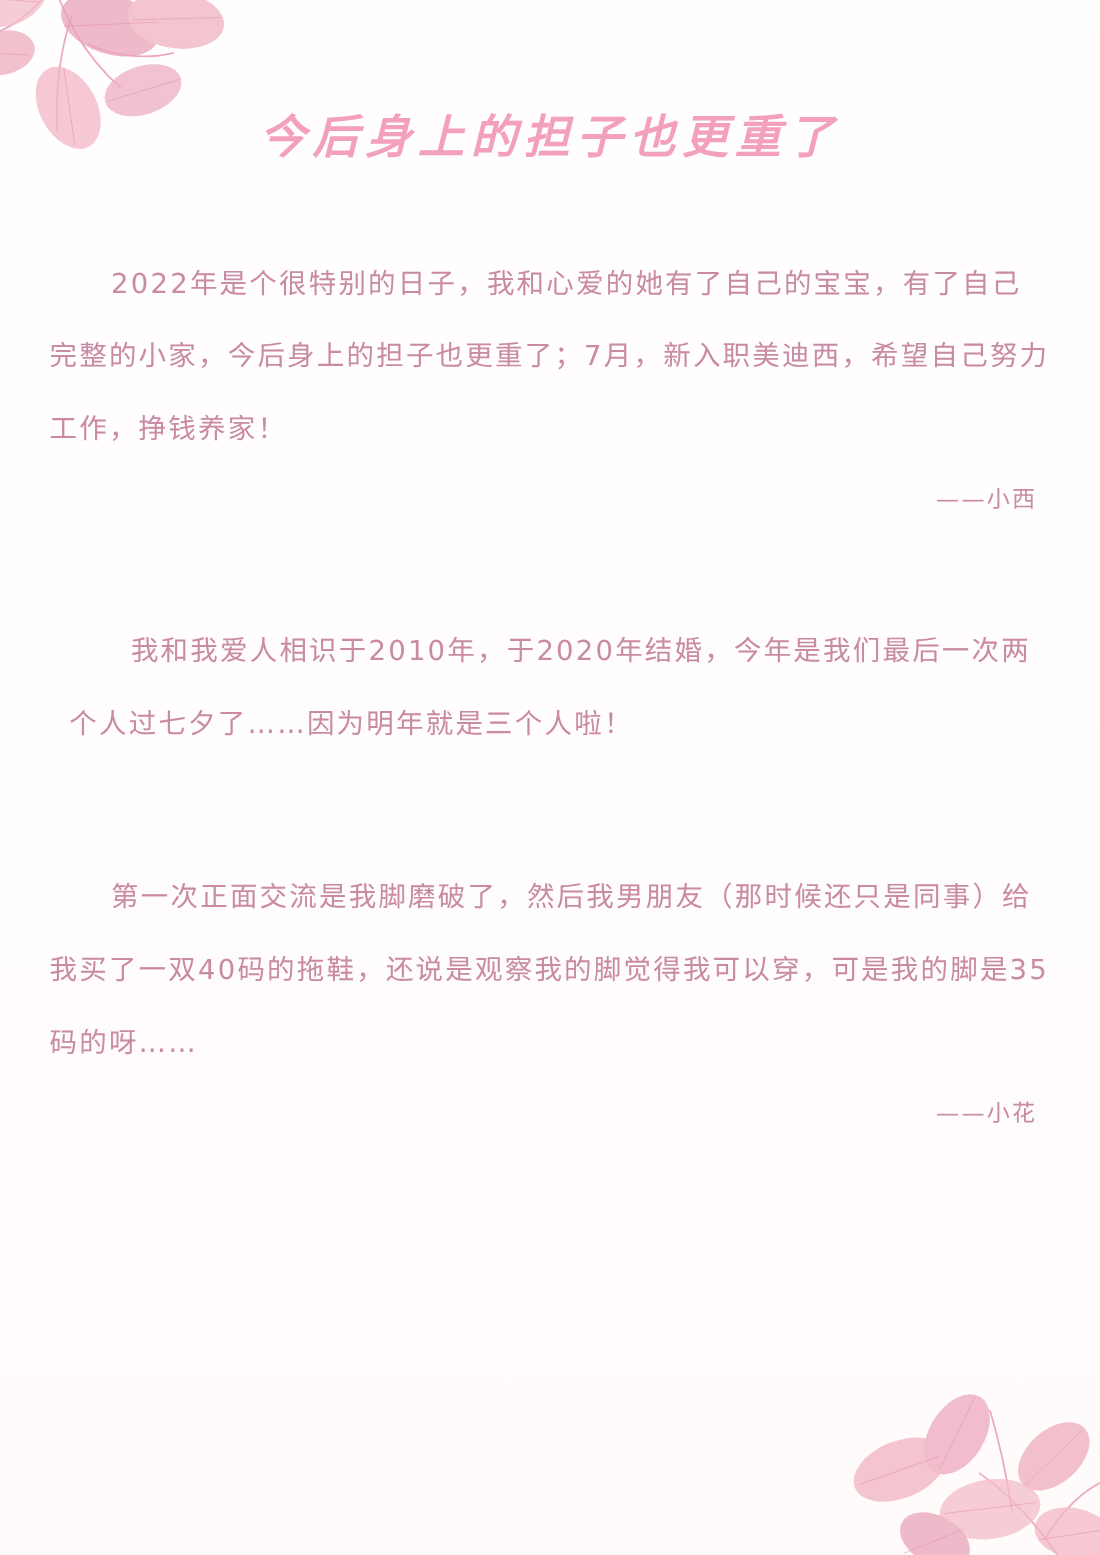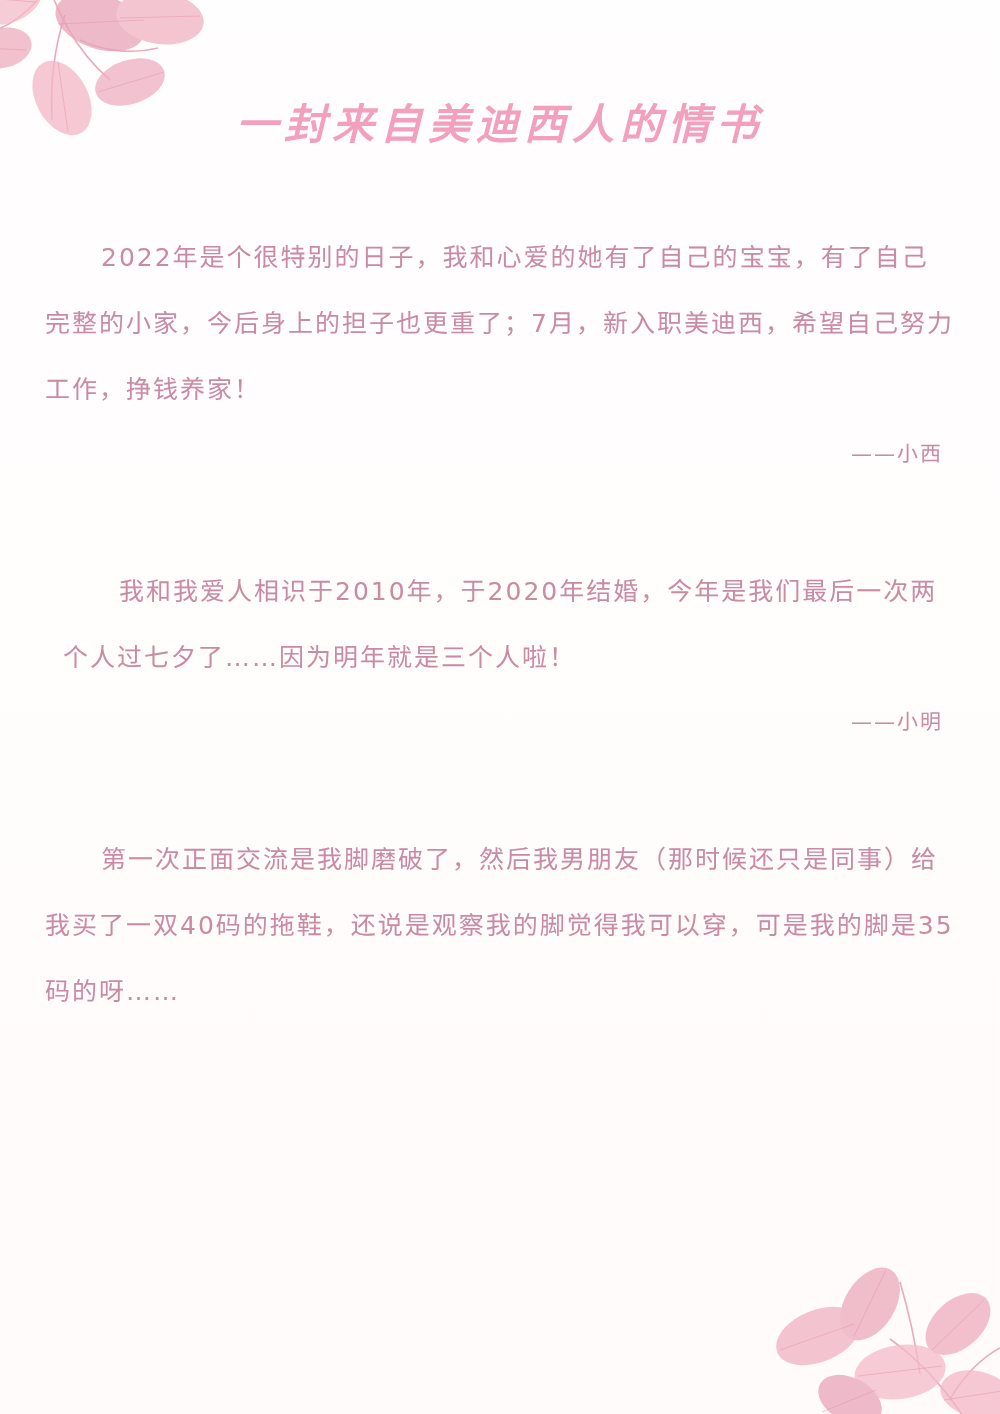--- a/index.html
+++ b/index.html
@@ -141,32 +141,32 @@
         <path d="M30 146 L104 120"></path>
           <path c="" d="M104 132 L136 66"></path>
         <path d="M108 172 L192 162"></path>
           <path d="M182 146 L234 96"></path>
         <path d="M194 196 L258 186"></path>
           <path d="M72 208 L126 186"></path>
       </g>
     </svg>
   </div>
 
-  <h1 class="title">一封来自美迪西人的情书</h1>
+  <h1 class="title">今后身上的担子也更重了</h1>
 
   <div class="content">
 
     <div class="letter letter-1">
       <p class="body">2022年是个很特别的日子，我和心爱的她有了自己的宝宝，有了自己完整的小家，今后身上的担子也更重了；7月，新入职美迪西，希望自己努力工作，挣钱养家！</p>
       <p class="sign">——小西</p>
     </div>
 
     <div class="letter letter-2">
       <p class="body">我和我爱人相识于2010年，于2020年结婚，今年是我们最后一次两个人过七夕了……因为明年就是三个人啦！</p>
-      <p class="sign">——小明</p>
     </div>
 
     <div class="letter letter-3">
       <p class="body">第一次正面交流是我脚磨破了，然后我男朋友（那时候还只是同事）给我买了一双40码的拖鞋，还说是观察我的脚觉得我可以穿，可是我的脚是35码的呀……</p>
+      <p class="sign">——小花</p>
     </div>
 
   </div>
 </div>
 
 </body></html>

